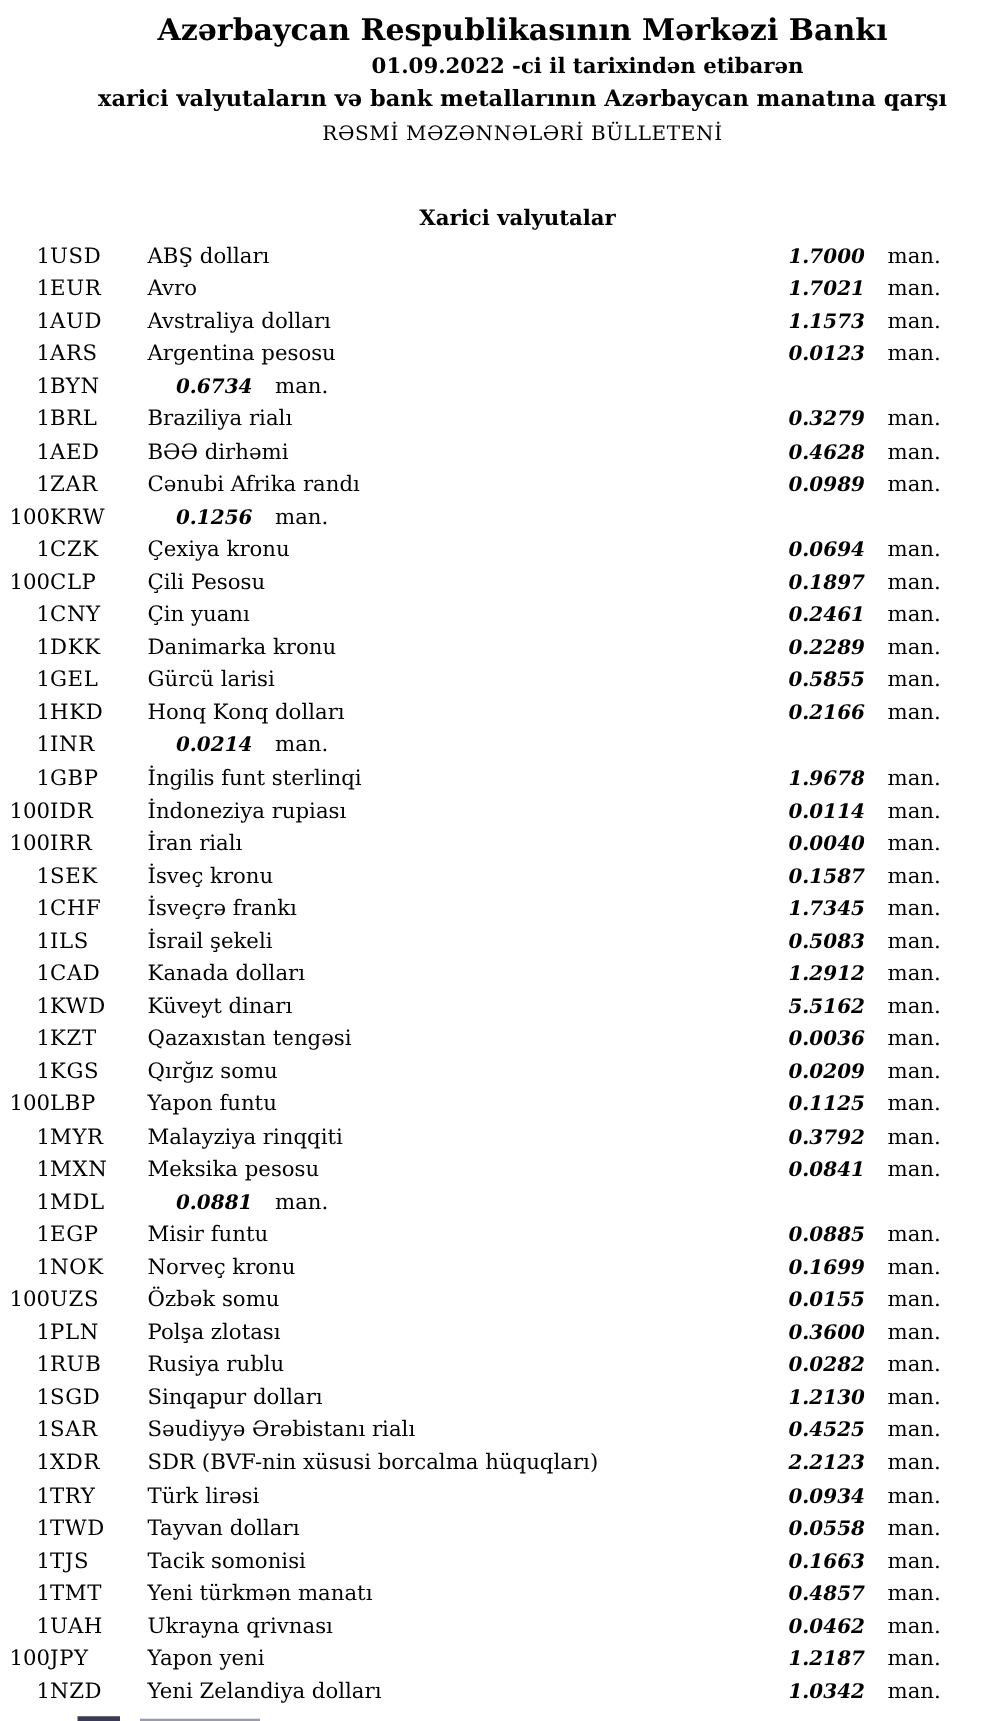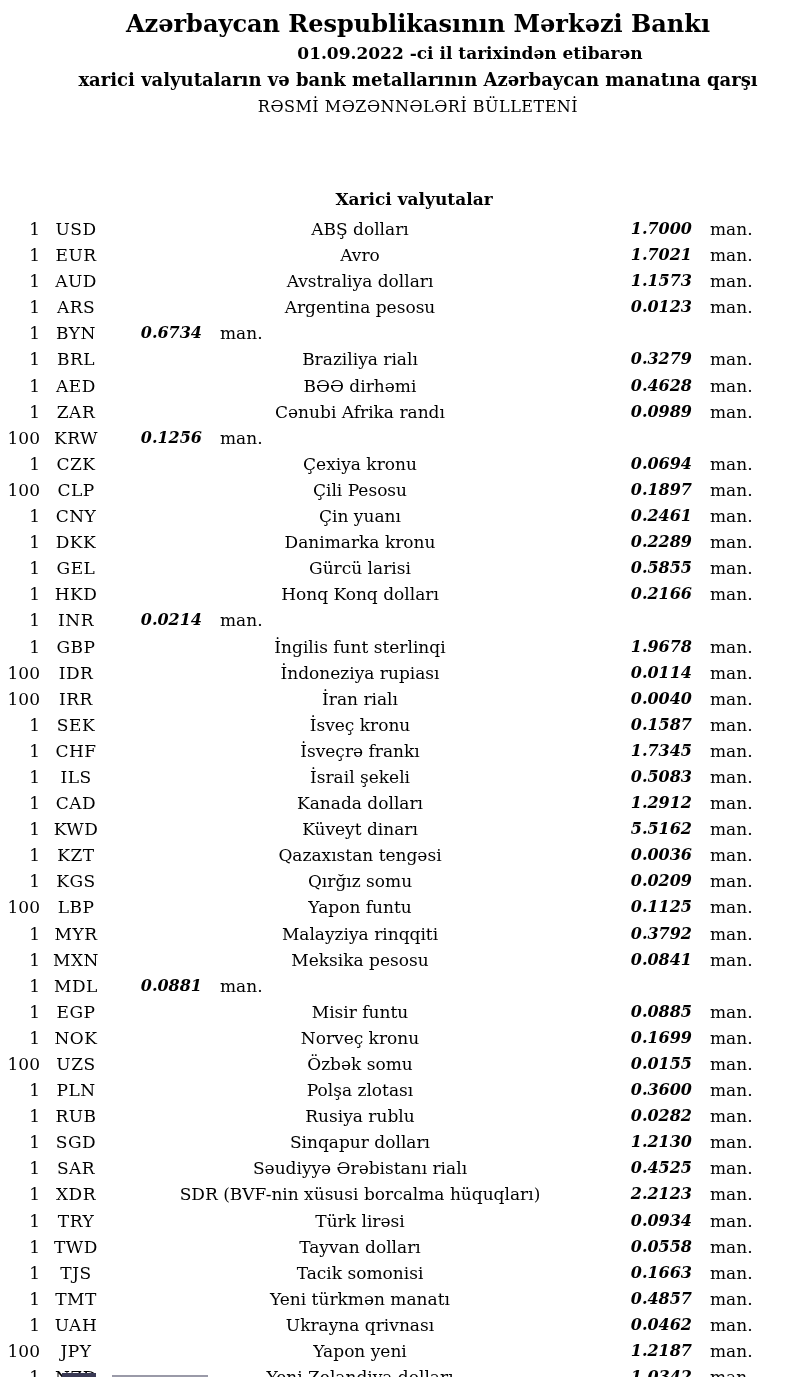--- a/index.html
+++ b/index.html
@@ -11,27 +11,27 @@
   }
   .doc{padding-top:8px;}
   .hdr{text-align:center;padding-left:36px;}
   .hdr-title{font-size:24px;font-weight:bold;line-height:32px;text-align:center;}
   .hdr-date{font-size:17px;font-weight:bold;line-height:26px;position:relative;left:52px;}
   .hdr-subject{font-size:18px;font-weight:bold;line-height:27px;}
   .hdr-bulletin{font-size:16px;font-weight:normal;line-height:27px;letter-spacing:.5px;}
   .section-title{
     text-align:center;padding-left:28px;
     font-size:17px;font-weight:bold;line-height:22px;
-    margin-top:68px;
+    margin-top:44px;
   }
   .rows{margin-top:6px;padding-right:30px;}
   .row{display:flex;height:26.1px;font-size:17px;line-height:26.1px;}
   .c-qty{width:40px;text-align:right;flex:none;}
-  .c-code{width:72px;text-align:center;flex:none;letter-spacing:.5px;}
-  .c-name{flex:1;padding-left:6px;white-space:nowrap;overflow:hidden;text-align:center;}
+  .c-code{width:72px;flex:none;letter-spacing:.5px;}
+  .c-name{flex:1;padding-left:6px;white-space:nowrap;overflow:hidden;}
   .c-rate{width:90px;text-align:right;font-weight:bold;font-style:italic;flex:none;font-size:16px;}
   .c-unit{width:60px;padding-left:18px;flex:none;}
   .clip-frag-a{position:absolute;left:62px;bottom:0;width:34px;height:4px;background:#3a3a55;}
   .clip-frag-b{position:absolute;left:112px;bottom:0;width:96px;height:2px;background:#9a9aa8;}
 </style>
 </head>
 <body>
 
 <div class="doc">
   <div class="hdr">

